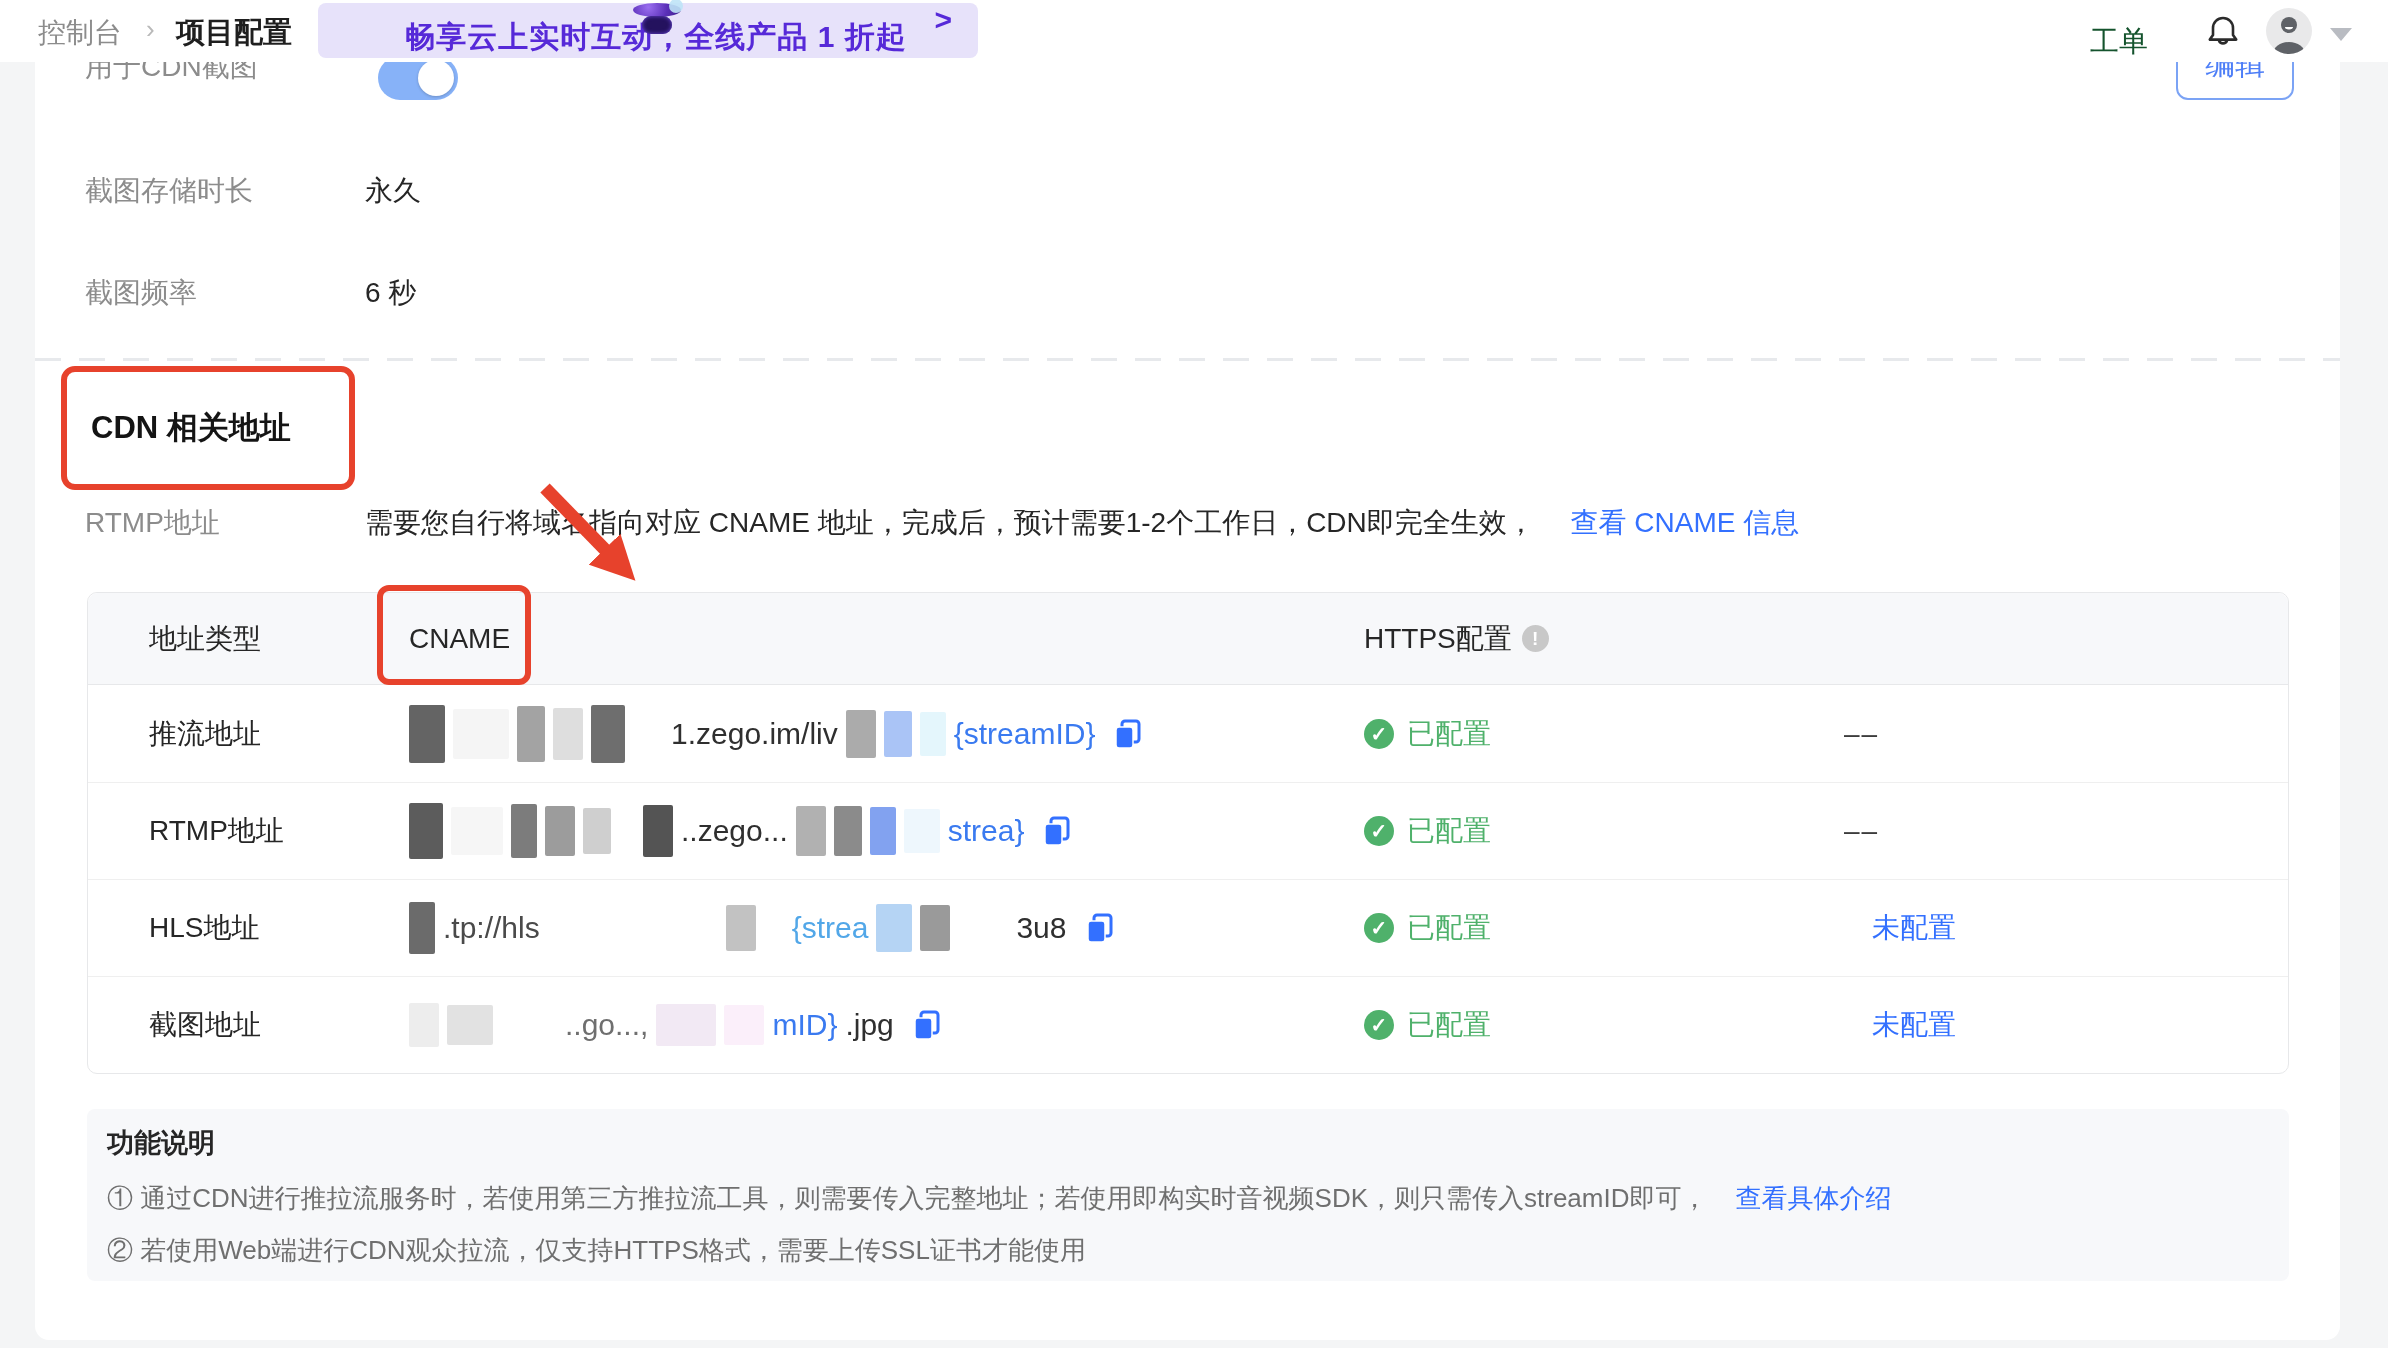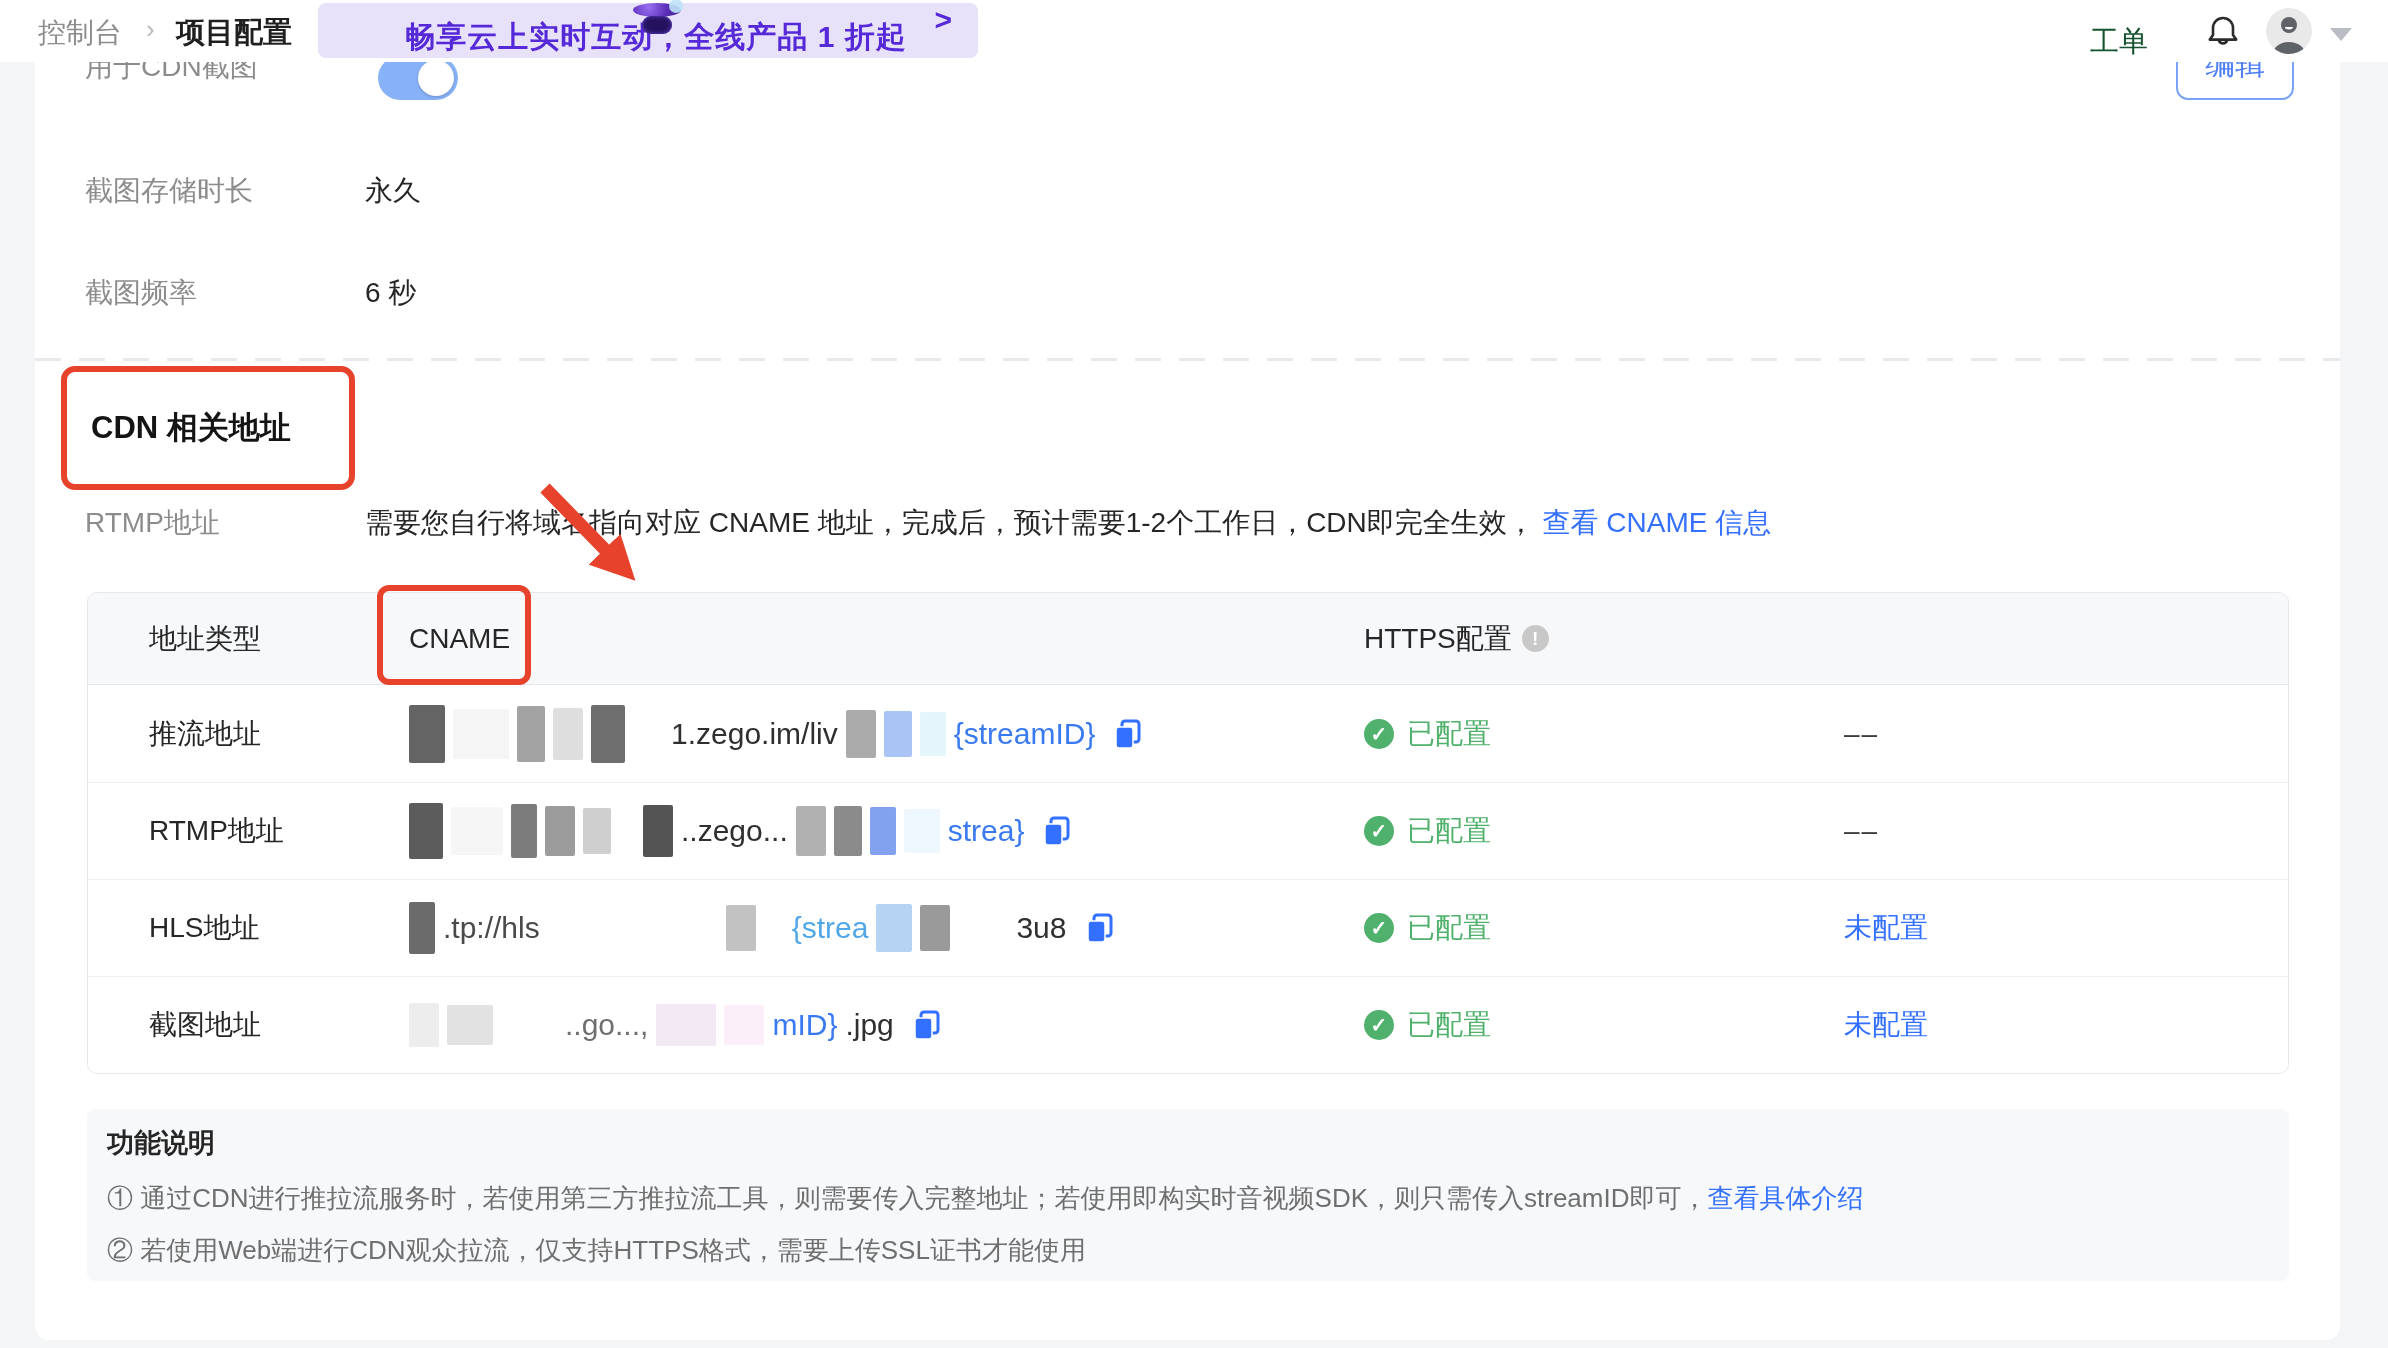--- a/index.html
+++ b/index.html
@@ -48,21 +48,21 @@
   .divider { position:absolute; left:35px; width:2305px; top:358px; height:3px; z-index:1;
              background:repeating-linear-gradient(90deg,#e7e9ec 0 26px,transparent 26px 44px); }
 
   
   .red-box { position:absolute; left:61px; top:366px; width:294px; height:124px; z-index:6;
              border:6px solid #e7422c; border-radius:14px; background:#fff;
              display:flex; align-items:center; padding-left:24px; }
   .red-box h2 { font-size:31px; font-weight:bold; color:#141414; }
   .cname-label { left:85px; top:506px; }
   .cname-desc { position:absolute; left:365px; top:506px; font-size:28px; line-height:34px; color:#262626; z-index:1; }
-  .link { color:#3370ff; cursor:pointer; }
+  .link { color:#3370ff; cursor:pointer;margin-left:28px; }
   .anno-arrow { position:absolute; left:520px; top:470px; z-index:7; pointer-events:none; }
 
   
   .table { position:absolute; left:87px; top:592px; width:2202px; z-index:2;
            border:1px solid #e7e8ea; border-radius:10px; background:#fff; }
   .thead { display:grid; grid-template-columns:260px 955px 480px 1fr; height:92px; align-items:center;
            background:#f7f8fa; border-bottom:1px solid #e7e8ea; border-radius:10px 10px 0 0;
            font-size:28px; color:#262626; }
   .thead > div { padding-left:61px; display:flex; align-items:center; gap:10px; }
   .info-dot { width:27px; height:27px; border-radius:50%; background:#c8c8c8; color:#fff;

